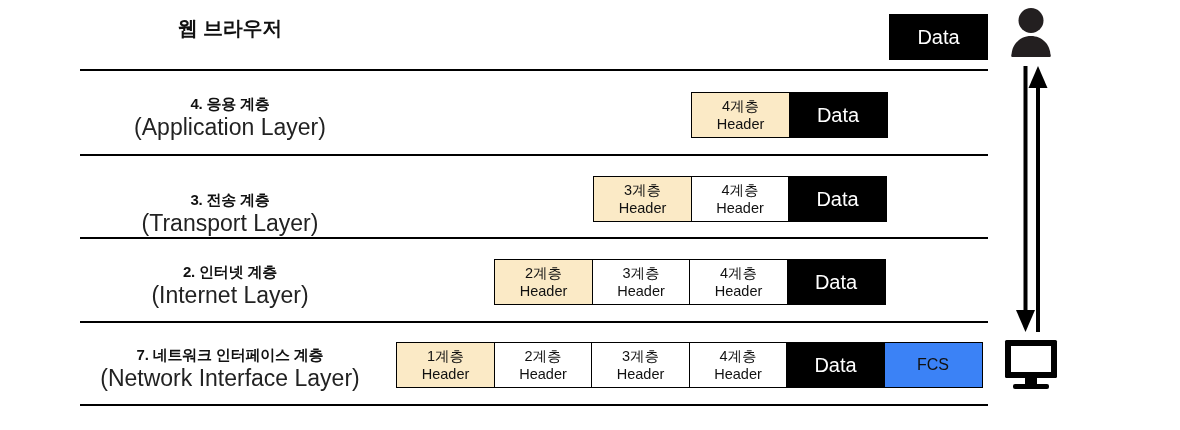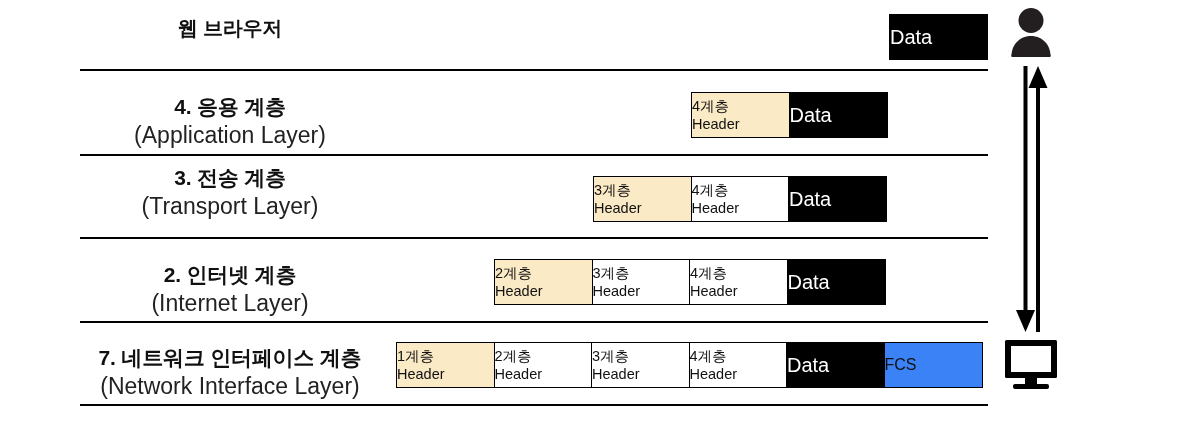--- a/index.html
+++ b/index.html
@@ -42,21 +42,21 @@
 
   
   .row-label {
     position: absolute;
     left: 80px;
     width: 300px;
     text-align: center;
     line-height: 1.28;
   }
   .label-ko {
-    font-size: 21px;
+    font-size: 15px;
     font-weight: bold;
     color: #111111;
     letter-spacing: -0.2px;
     white-space: nowrap;
   }
   .label-en {
     font-size: 23px;
     font-weight: normal;
     color: #222222;
     white-space: nowrap;
@@ -70,20 +70,21 @@
     position: absolute;
     display: flex;
     height: 46px;
   }
   .cell {
     box-sizing: border-box;
     width: 99px;
     height: 46px;
     display: flex;
     flex-direction: column;
+    align-items: center;
     justify-content: center;
     font-size: 14.5px;
     line-height: 1.25;
     border: 1.5px solid #000000;
     margin-right: -1.5px;
     background: #ffffff;
     color: #111111;
     white-space: nowrap;
   }
   .cell.hl {
@@ -157,21 +158,21 @@
         <span class="l1">4계층</span>
         <span class="l2">Header</span>
       </div>
       <div class="cell data">
         <span class="l1">Data</span>
       </div>
     </div>
   </div>
 
   <div class="row" style="top:154px">
-    <div class="row-label" style="top:11px">
+    <div class="row-label" style="top:36px">
       <div class="label-ko">3. 전송 계층</div>
       <div class="label-en">(Transport Layer)</div>
     </div>
     <div class="packet" style="left:593px; top:22px">
       <div class="cell hl">
         <span class="l1">3계층</span>
         <span class="l2">Header</span>
       </div>
       <div class="cell">
         <span class="l1">4계층</span>

